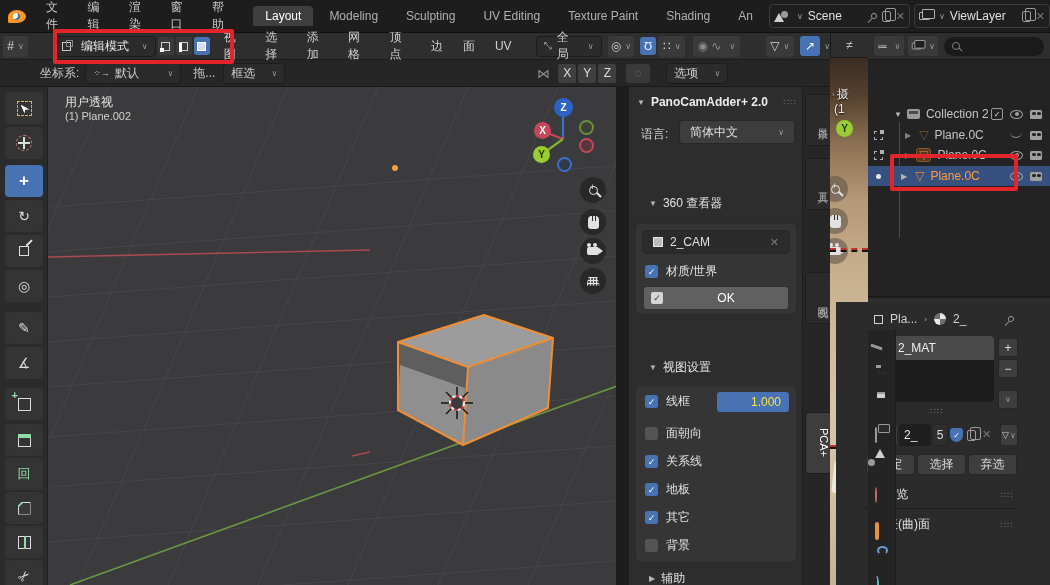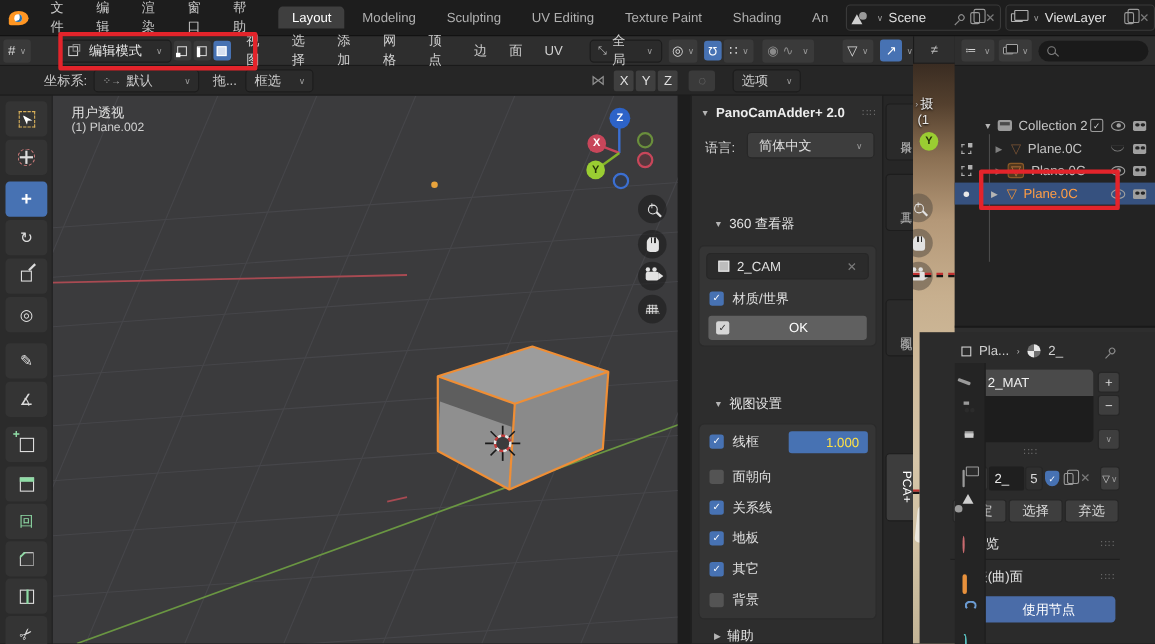--- a/index.html
+++ b/index.html
@@ -592,24 +592,20 @@
     <span class="arr">▶</span>
     <span style="flex:1">预览</span>
     <span class="grip">∷∷</span>
   </div>
   <div class="abs" style="left:28px;top:206px;width:154px;height:1px;background:#1e1e1e"></div>
   <div class="abs sechdr" style="left:36px;top:214px;width:142px">
     <span class="arr">▼</span>
     <span style="flex:1">表(曲)面</span>
     <span class="grip">∷∷</span>
   </div>
-  <div class="abs fx" style="left:38px;top:240px;width:140px;height:24px;background:#4a6ca8;border-radius:4px;padding:0 8px;gap:8px">
-    <span style="width:11px;height:8px;border:1.3px solid #fff;border-radius:1px;flex:none;position:relative"></span>
-    <span style="flex:1;text-align:center;color:#fff">使用节点</span>
-  </div>
 </div>
 
 <div id="proptabs" class="abs">
   <div class="ptab" style="top:10px"><span class="toolico"></span></div>
   <div class="ptab" style="top:38px"><span class="renderico"></span></div>
   <div class="ptab" style="top:66px"><span class="printico"></span></div>
   <div class="ptab" style="top:98px"><span class="layico"></span></div>
   <div class="ptab" style="top:128px"><span class="sceneico"></span></div>
   <div class="ptab" style="top:158px"><span class="worldico"></span></div>
   <div class="ptab" style="top:194px"><span class="objico"></span></div>

